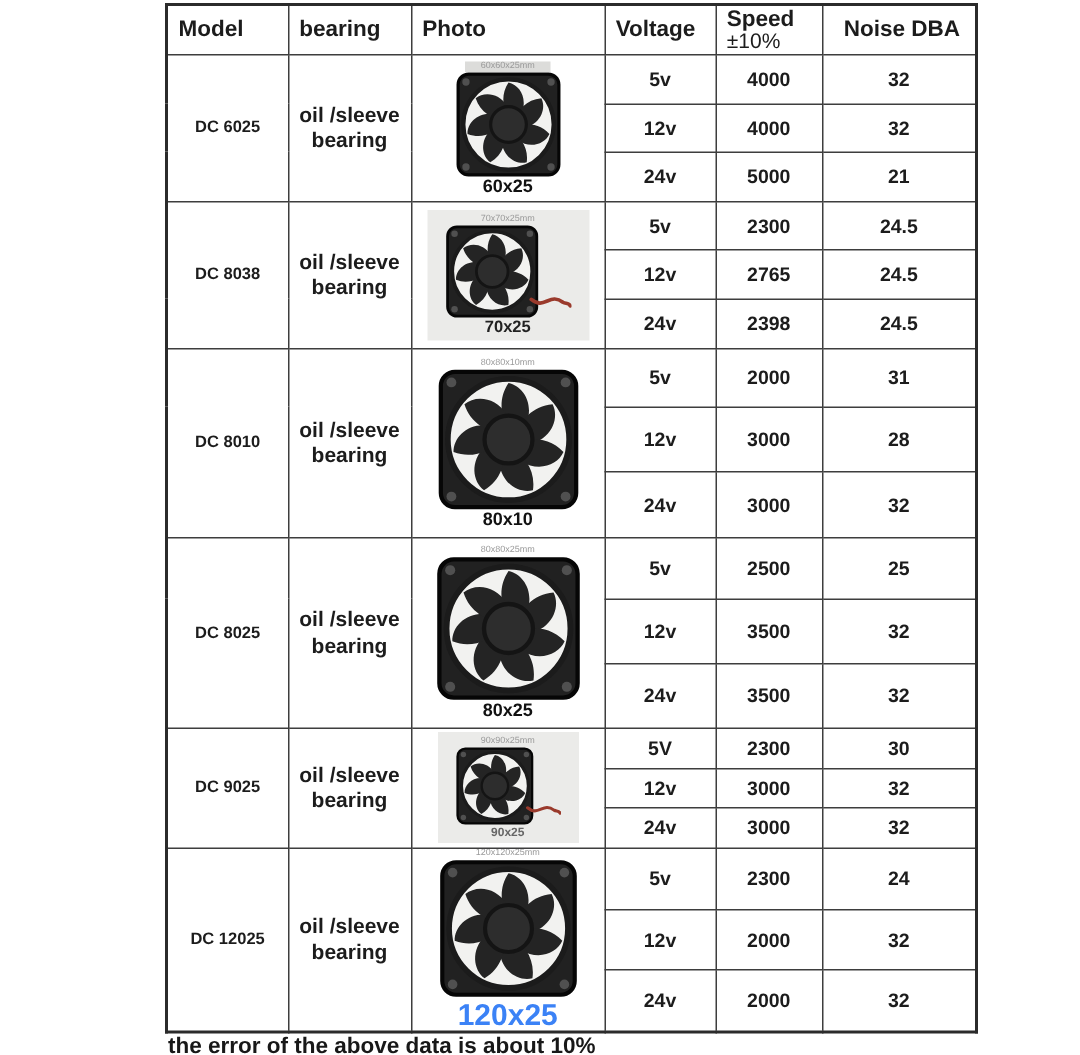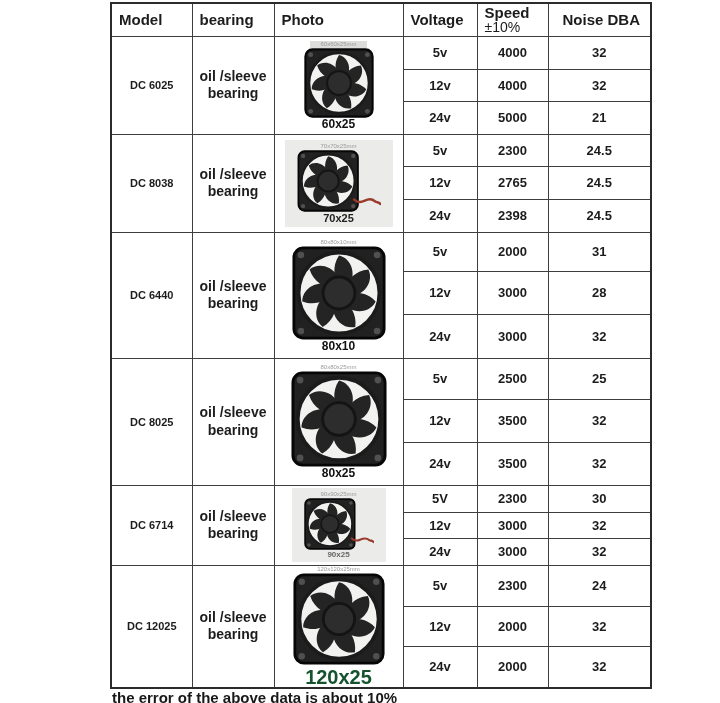--- a/index.html
+++ b/index.html
@@ -13,21 +13,21 @@
   th.noise-h{padding-left:14px;}
   th .sub{display:block;font-size:14px;font-weight:normal;margin-top:-2px;}
   td.model{font-size:11px;font-weight:600;text-align:center;}
   td.bearing{font-size:14px;font-weight:600;text-align:center;line-height:1.25;padding:16px 2px;}
   td.val{font-size:13px;font-weight:600;text-align:center;}
   td.photo{text-align:center;}
   .ph{display:flex;flex-direction:column;align-items:center;justify-content:center;line-height:1;}
   .cap{font-size:6px;color:#9a9a9a;line-height:7px;white-space:nowrap;}
   .cap.onbar{background:#dcdcda;padding:0 10px;}
   .lbl-big{font-size:12px;font-weight:bold;color:#111;margin-top:0;}
-  .lbl-xl{font-size:20px;font-weight:bold;color:#14532d;margin-top:2px;}
+  .lbl-xl{font-size:20px;font-weight:bold;color:#3b82f6;margin-top:2px;}
   .lbl-sm{font-size:11px;font-weight:bold;color:#222;margin-top:1px;}
   .lbl-xs{font-size:8px;font-weight:600;color:#666;margin-top:1px;}
   .photo-bg{background:#ebebe9;padding:3px 12px 3px 12px;display:flex;flex-direction:column;}
   
   tr.h33{height:33px}tr.h32{height:32px}tr.h39{height:39px}tr.h43{height:43px}
   tr.h44{height:44px}tr.h41{height:41px}tr.h40{height:40px}tr.h27{height:27px}tr.h26{height:26px}
   #footer-note{position:absolute;left:112px;top:689px;font-size:15px;font-weight:bold;color:#181818;white-space:nowrap;}
   svg.fan{display:block;}
   .wire{fill:none;stroke:#9a3a2c;stroke-width:4;stroke-linecap:round;}
 </style>
@@ -131,21 +131,21 @@
         <td class="val">2765</td>
         <td class="val">24.5</td>
       </tr>
       <tr class="h33">
         <td class="val">24v</td>
         <td class="val">2398</td>
         <td class="val">24.5</td>
       </tr>
 
       <tr class="h39">
-        <td class="model" rowspan="3">DC 6440</td>
+        <td class="model" rowspan="3">DC 8010</td>
         <td class="bearing" rowspan="3">oil /sleeve bearing</td>
         <td class="photo" rowspan="3">
           <div class="ph">
             <div class="cap">80x80x10mm</div>
             <svg class="fan" width="94" height="94" viewBox="0 0 100 100">
                   <use href="#fanSym"></use>
                 </svg>
             <div class="lbl-big">80x10</div>
           </div>
         </td>
@@ -185,21 +185,21 @@
         <td class="val">3500</td>
         <td class="val">32</td>
       </tr>
       <tr class="h43">
         <td class="val">24v</td>
         <td class="val">3500</td>
         <td class="val">32</td>
       </tr>
 
       <tr class="h27">
-        <td class="model" rowspan="3">DC 6714</td>
+        <td class="model" rowspan="3">DC 9025</td>
         <td class="bearing" rowspan="3">oil /sleeve bearing</td>
         <td class="photo" rowspan="3">
           <div class="ph">
             <div class="photo-bg">
               <div class="cap">90x90x25mm</div>
               <svg class="fan" width="70" height="52" viewBox="0 0 135 100">
                 <use href="#fanSym" width="100" height="100"></use>
                 <path class="wire" d="M92,78 C106,90 112,70 126,81 C129,83 132,81 134,85"></path>
               </svg>
               <div class="lbl-xs">90x25</div>

